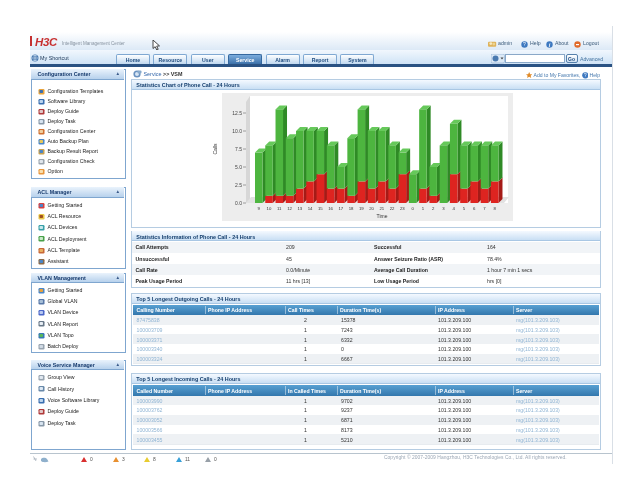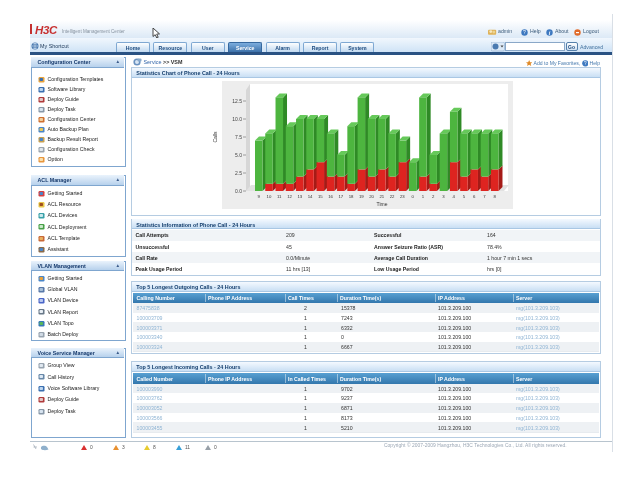--- a/index.html
+++ b/index.html
@@ -1,17 +1,17 @@
 <!DOCTYPE html>
 <html><head><meta charset="utf-8"><title>H3C iMC</title>
 <style>
 html,body{margin:0;padding:0;width:640px;height:480px;background:#ffffff;
  font-family:"Liberation Sans",sans-serif;overflow:hidden}
 .abs{position:absolute}
-#scene{position:absolute;left:0;top:0;width:640px;height:427px;filter:blur(0.45px)}
+#scene{position:absolute;left:0;top:12px;width:640px;height:427px;filter:blur(0.45px)}
 .topbar{left:30px;top:14px;width:582px;height:24px;background:linear-gradient(#ffffff 25%,#dce9f6)}
 .logo{left:35px;top:23.5px;font-size:11.5px;font-weight:bold;font-style:italic;color:#c73030;letter-spacing:-0.4px}
 .logosub{left:62px;top:29px;font-size:4.6px;color:#8793a0}
 .redbar{left:30px;top:24px;width:1.6px;height:10px;background:#c43030}
 .toplink{top:28px;font-size:5.2px;color:#3a5a7a}
 .tabbar{left:30px;top:38px;width:582px;height:14.4px;background:linear-gradient(#f1f7fd,#cfe3f6)}
 .navline{left:30px;top:52.2px;width:582px;height:2.6px;background:#2a5283}
 .tab{width:34px;height:10.8px;line-height:10.8px;text-align:center;font-size:5.2px;font-weight:bold;
  color:#1c4a7e;background:linear-gradient(#fdfeff,#b9d4ee);border:0.7px solid #7fa8d2;border-bottom:none;
  border-radius:2px 2px 0 0;box-sizing:border-box}

